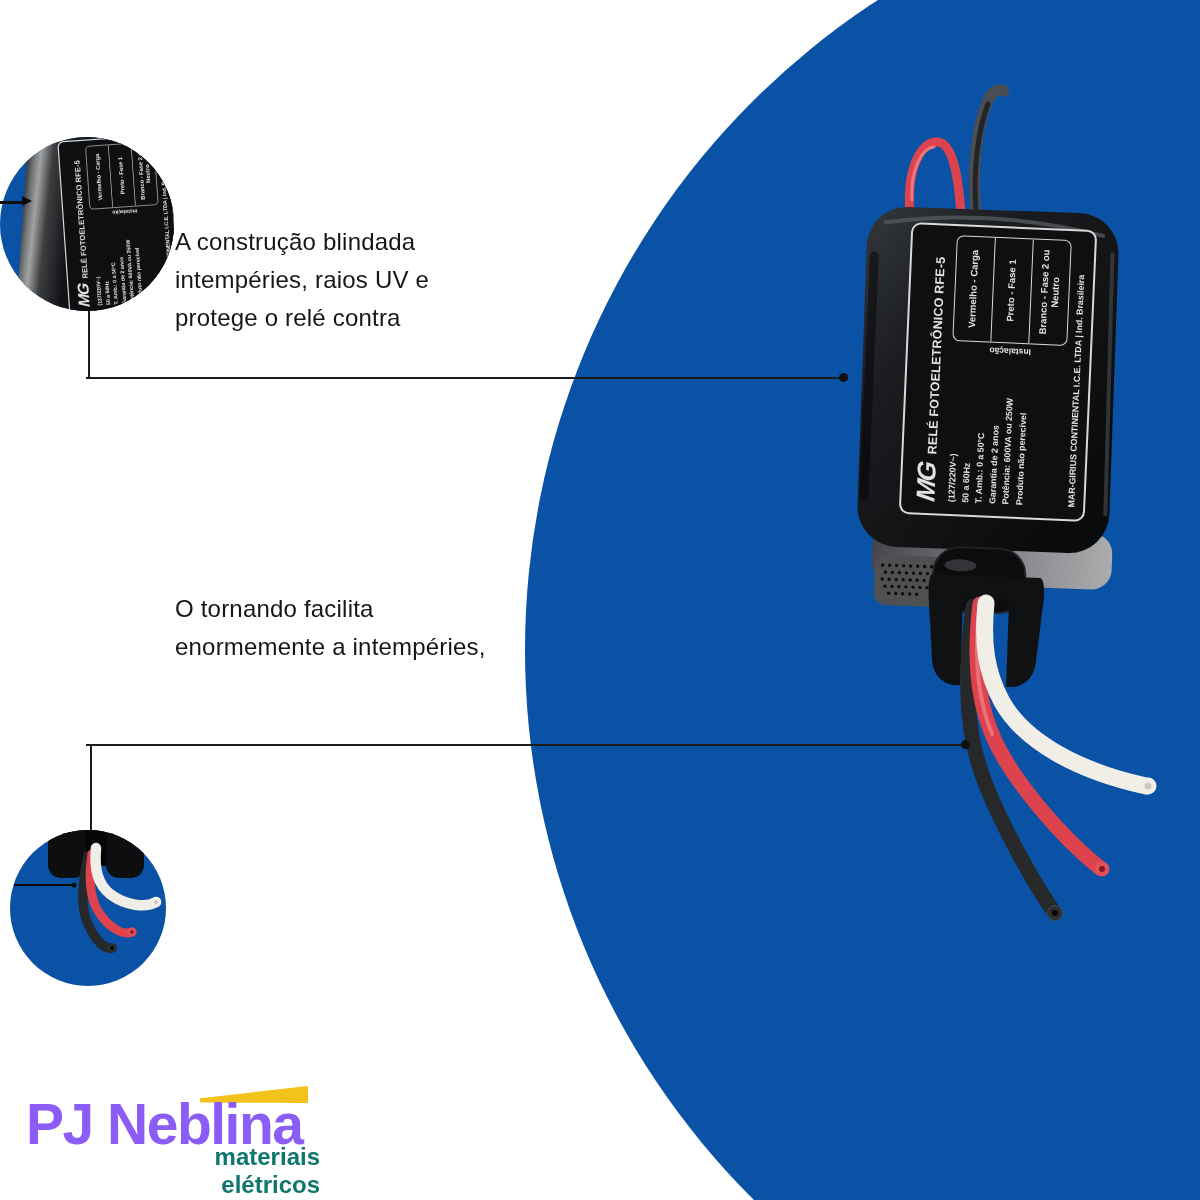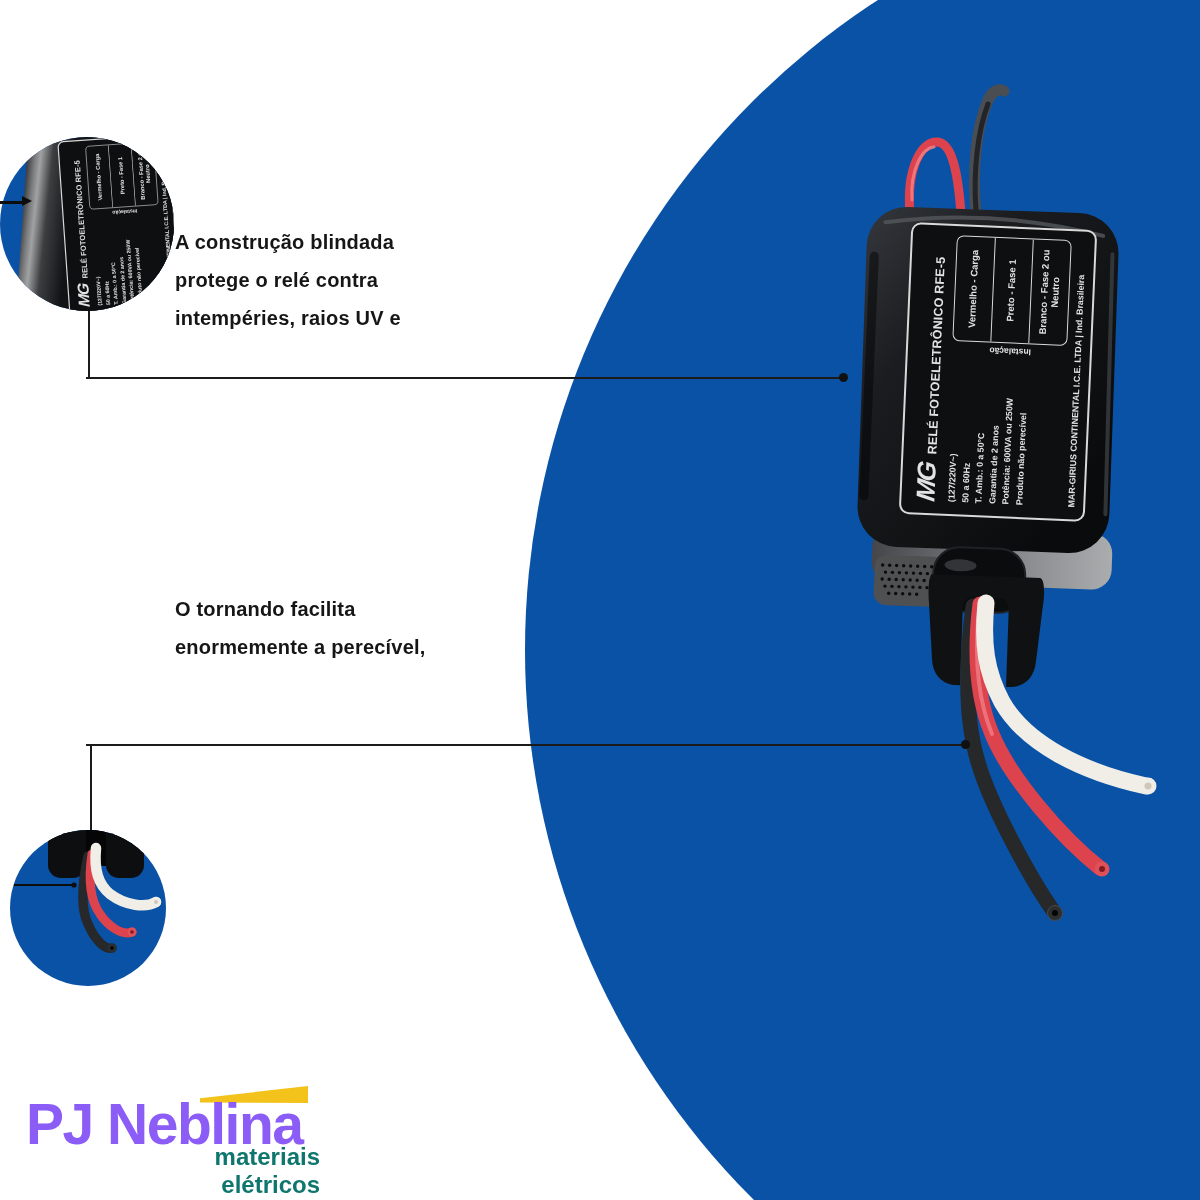--- a/index.html
+++ b/index.html
@@ -22,22 +22,22 @@
   .lbl-specs{width:148px;font-size:8.8px;font-weight:600;line-height:13.5px;white-space:nowrap;}
   .lbl-install{writing-mode:vertical-rl;transform:rotate(180deg);font-size:8.5px;font-weight:600;
                display:flex;align-items:center;justify-content:center;margin:0 3px 0 0;}
   .lbl-table{flex:1;border:1.5px solid #d9d9d9;border-radius:7px;display:flex;flex-direction:column;
              overflow:hidden;margin-bottom:2px;}
   .lbl-cell{flex:1;display:flex;align-items:center;justify-content:center;text-align:center;
             font-size:9.5px;font-weight:700;line-height:10.5px;padding:1px 3px;}
   .lbl-cell + .lbl-cell{border-top:1.5px solid #d9d9d9;}
   .lbl-maker{font-size:8.8px;font-weight:600;margin-top:4px;white-space:nowrap;}
   
-  .caption{position:absolute;left:175px;color:#161616;font-size:20px;line-height:38px;
-           font-weight:700;letter-spacing:.2px;z-index:5;}
+  .caption{position:absolute;left:175px;color:#161616;font-size:24px;line-height:38px;
+           font-weight:400;letter-spacing:.2px;z-index:5;}
   .caption1{top:223px;}  .caption2{top:590px;}
   .rule{position:absolute;height:2px;background:#1b1b1b;z-index:5;}
   .rule1{left:86px;top:377px;width:757px;}
   .rule2{left:86px;top:744px;width:879px;}
   .enddot{position:absolute;width:9px;height:9px;border-radius:50%;background:#101010;z-index:5;}
   .dot1{left:839px;top:373px;} .dot2{left:961px;top:740px;}
   .vline{position:absolute;width:2px;background:#1b1b1b;z-index:5;}
   .v1{left:88px;top:311px;height:67px;}
   .v2{left:90px;top:745px;height:86px;}
   
@@ -185,30 +185,30 @@
         <div class="lbl-cell">Vermelho - Carga</div>
         <div class="lbl-cell">Preto - Fase 1</div>
         <div class="lbl-cell">Branco - Fase 2 ou Neutro</div>
       </div>
     </div>
     <div class="lbl-maker">MAR-GIRIUS CONTINENTAL I.C.E. LTDA | Ind. Brasileira</div>
   </div>
 
   <div class="caption caption1">
     <div>A construção blindada</div>
+    <div>intempéries, raios UV e</div>
     <div>protege o relé contra</div>
-    <div>intempéries, raios UV e</div>
   </div>
   <div class="rule rule1"></div>
   <div class="enddot dot1"></div>
   <div class="vline v1"></div>
 
   <div class="caption caption2">
     <div>O tornando facilita</div>
-    <div>enormemente a perecível,</div>
+    <div>enormemente a intempéries,</div>
   </div>
   <div class="rule rule2"></div>
   <div class="enddot dot2"></div>
   <div class="vline v2"></div>
 
   <div class="detail-circle dc-top">
     <div class="dc-product"></div>
     <div class="lbl lbl-mini">
       <div class="lbl-head">
         <span class="lbl-mg">MG</span>

